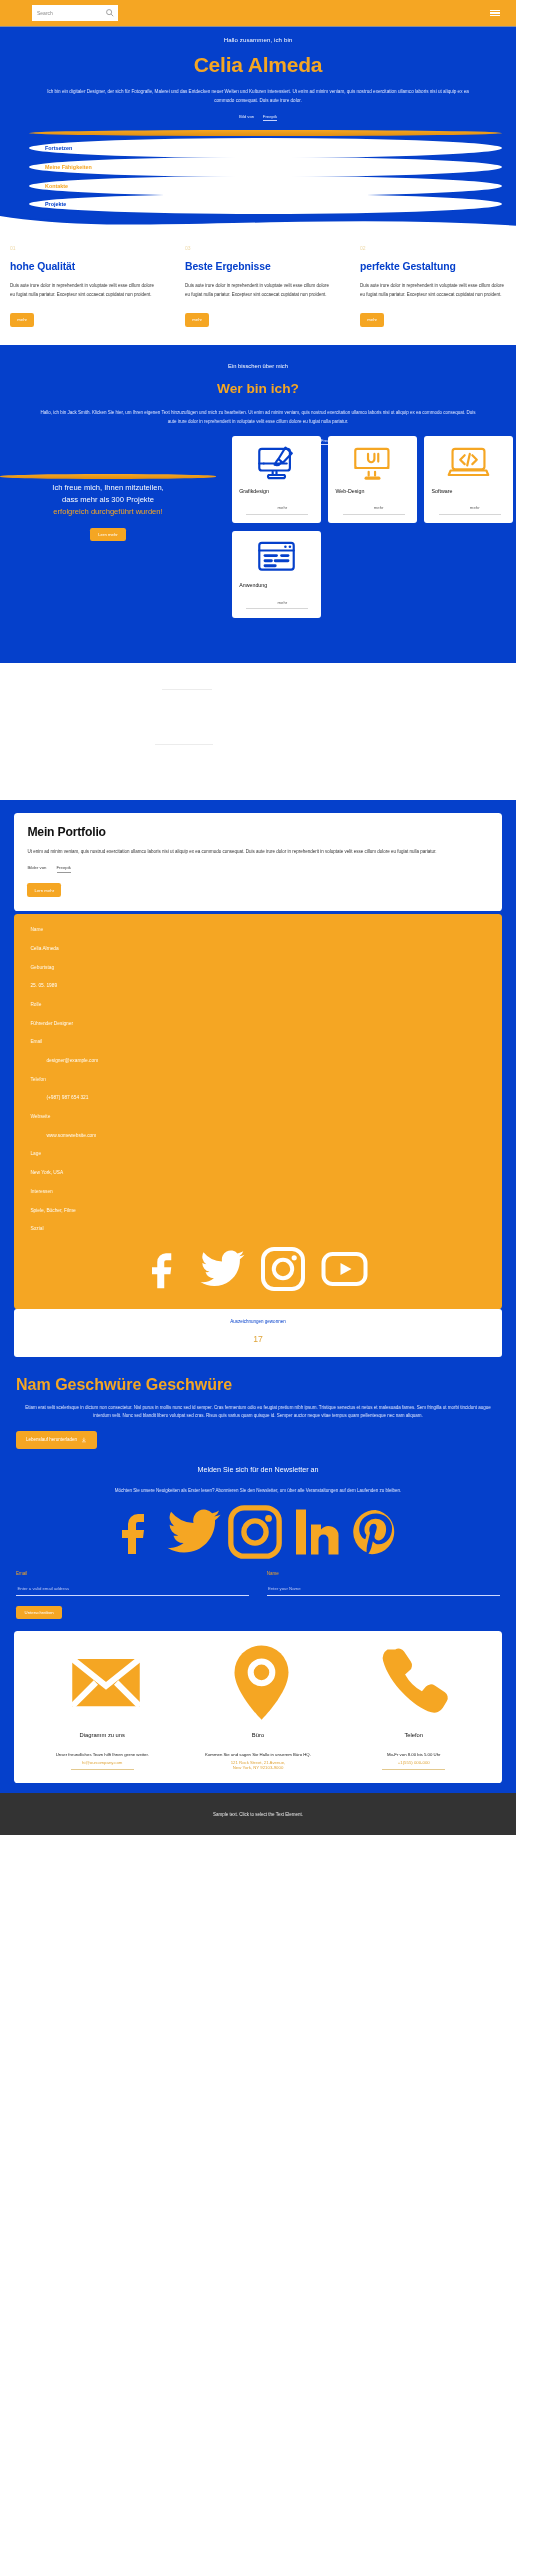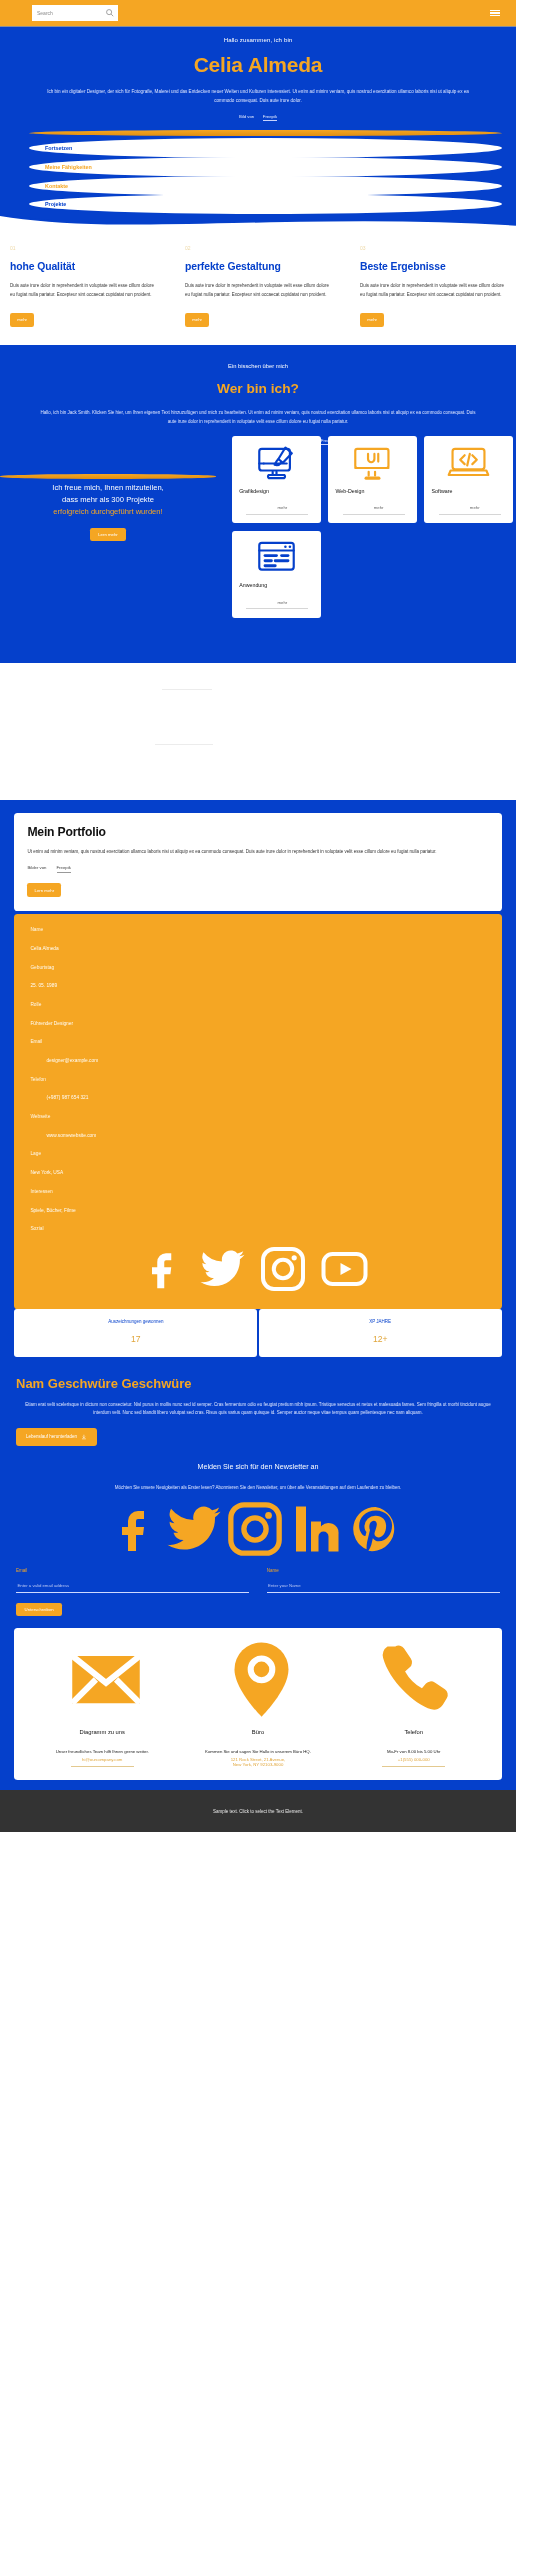--- a/index.html
+++ b/index.html
@@ -87,21 +87,21 @@
   .stats-zone{background:#0540CB;padding:0 0 7.2px;position:relative}
   .stats-row{display:flex;margin:0 14.4px}
   .stat{background:#fff;flex:1;text-align:center;padding:10px 2.9px 13px;border-radius:2.9px}
   .stat + .stat{margin-left:1.4px}
   .stat-l{font-size:4.5px;color:#0540CB;margin-bottom:10px}
   .stat-v{font-size:8.6px;color:#e0a53a}
   .stats-row2{display:flex;margin:0 14.4px;width:160px}
 
   
   .nam{background:#0540CB;padding:11.5px 16px 0}
-  .nam-h{color:#F5A623;font-size:13px;font-weight:bold;margin-bottom:10px}
+  .nam-h{color:#F5A623;font-size:16px;font-weight:bold;margin-bottom:10px}
   .nam-p{color:#dfe6ff;font-size:4.5px;line-height:1.95;text-align:center;margin-bottom:10px}
   .btn-dl{background:#F5A623;color:#fff;font-size:4.5px;padding:5.8px 10px;border:0;border-radius:2.9px;display:inline-flex;align-items:center;gap:4.3px;cursor:pointer}
 
   .news{background:#0540CB;padding:16px 0 0;text-align:center}
   .news-h{color:#fff;font-size:7.2px;margin-bottom:13px}
   .news-p{color:#dfe6ff;font-size:4.5px;line-height:1.9;width:461px;margin:0 auto 7.2px}
   .big-social{display:flex;justify-content:center;align-items:flex-end;gap:2.9px;margin:5.8px 0 4.3px}
 
   .form-row{display:flex;gap:17.3px;padding:4.3px 16px 0;text-align:left}
   .fcol{flex:1}
@@ -185,28 +185,28 @@
   </div>
 
   <div class="features">
     <div class="feat">
       <div class="feat-num">01</div>
       <div class="feat-h">hohe Qualität</div>
       <div class="feat-p">Duis aute irure dolor in reprehenderit in voluptate velit esse cillum dolore eu fugiat nulla pariatur. Excepteur sint occaecat cupidatat non proident.</div>
       <button class="btn-or">mehr</button>
     </div>
     <div class="feat">
+      <div class="feat-num">03</div>
+      <div class="feat-h">Beste Ergebnisse</div>
+      <div class="feat-p">Duis aute irure dolor in reprehenderit in voluptate velit esse cillum dolore eu fugiat nulla pariatur. Excepteur sint occaecat cupidatat non proident.</div>
+      <button class="btn-or">mehr</button>
+    </div>
+    <div class="feat">
       <div class="feat-num">02</div>
       <div class="feat-h">perfekte Gestaltung</div>
-      <div class="feat-p">Duis aute irure dolor in reprehenderit in voluptate velit esse cillum dolore eu fugiat nulla pariatur. Excepteur sint occaecat cupidatat non proident.</div>
-      <button class="btn-or">mehr</button>
-    </div>
-    <div class="feat">
-      <div class="feat-num">03</div>
-      <div class="feat-h">Beste Ergebnisse</div>
       <div class="feat-p">Duis aute irure dolor in reprehenderit in voluptate velit esse cillum dolore eu fugiat nulla pariatur. Excepteur sint occaecat cupidatat non proident.</div>
       <button class="btn-or">mehr</button>
     </div>
   </div>
 
   <div class="about">
     <div class="about-kicker">Ein bisschen über mich</div>
     <div class="about-h">Wer bin ich?</div>
     <div class="about-p">Hallo, ich bin Jack Smith. Klicken Sie hier, um Ihren eigenen Text hinzuzufügen und mich zu bearbeiten. Ut enim ad minim veniam, quis nostrud exercitation ullamco laboris nisi ut aliquip ex ea commodo consequat. Duis aute irure dolor in reprehenderit in voluptate velit esse cillum dolore eu fugiat nulla pariatur.</div>
 
@@ -339,24 +339,20 @@
       </div>
     </div>
   </div>
 
   <div class="stats-zone">
     <div class="stats-row">
       <div class="stat">
         <div class="stat-l">Auszeichnungen gewonnen</div>
         <div class="stat-v">17</div>
       </div>
-      <div class="stat">
-        <div class="stat-l">XP JAHRE</div>
-        <div class="stat-v">12+</div>
-      </div>
     </div>
   </div>
 
   <div class="nam">
     <div class="nam-h">Nam Geschwüre Geschwüre</div>
     <div class="nam-p">Etiam erat velit scelerisque in dictum non consectetur. Nisl purus in mollis nunc sed id semper. Cras fermentum odio eu feugiat pretium nibh ipsum. Tristique senectus et netus et malesuada fames. Sem fringilla ut morbi tincidunt augue interdum velit. Nunc sed blandit libero volutpat sed cras. Risus quis varius quam quisque id. Semper auctor neque vitae tempus quam pellentesque nec nam aliquam.</div>
     <button class="btn-dl">
       <span>Lebenslauf herunterladen</span>
       <svg width="5.8" height="5.8" viewBox="0 0 24 24" fill="none" stroke="#fff" stroke-width="2.4">
           <path d="M12 3v12M7 11l5 5 5-5M4 20h16"></path>

